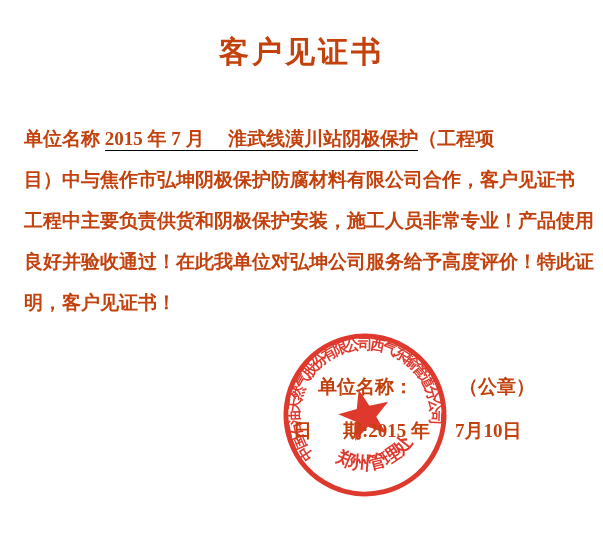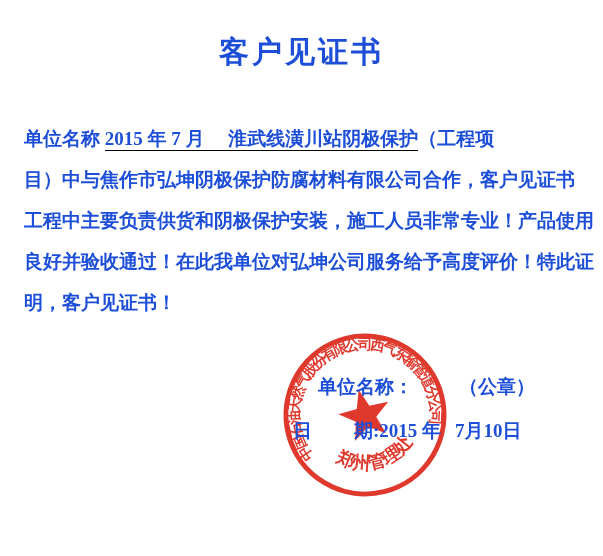--- a/index.html
+++ b/index.html
@@ -2,21 +2,21 @@
 <html><head>
 <meta charset="utf-8">
 <style>
   html,body{margin:0;padding:0;background:#fff;}
   .page{
     position:relative;
     width:603px;height:556px;
     background:#fff;
     overflow:hidden;
     font-family:"Liberation Serif","DejaVu Serif",serif;
-    color:#1d4ed8;
+    color:#c2410c;
   }
   .title{
     position:absolute;
     top:32px;left:0;width:603px;
     margin:0;
     text-align:center;
     font-size:30px;
     font-weight:bold;
     letter-spacing:3px;
   }
@@ -37,21 +37,21 @@
     position:absolute;
     font-size:19px;
     font-weight:bold;
     line-height:20px;
     white-space:nowrap;
     z-index:2;
   }
   .sig-unit-label{left:318px;top:377px;}
   .sig-unit-value{left:425px;top:377px;margin-left:34px;}
   .sig-date-day{left:293px;top:421px;}
-  .sig-date-mid{left:354px;top:421px;}
+  .sig-date-mid{left:343px;top:421px;}
   .sig-date-tail{left:455px;top:421px;}
   .seal{
     position:absolute;
     left:265px;top:315px;
     width:200px;height:200px;
     transform:rotate(-14deg);
     opacity:0.93;
     z-index:1;
   }
   .seal text{

